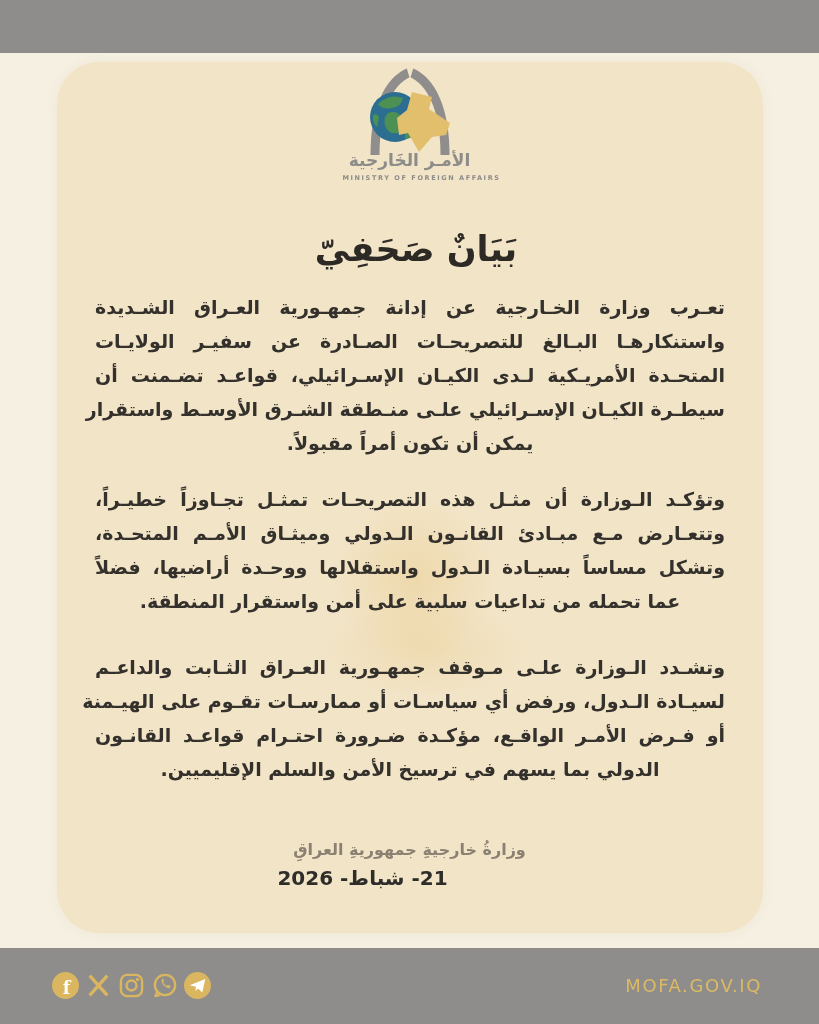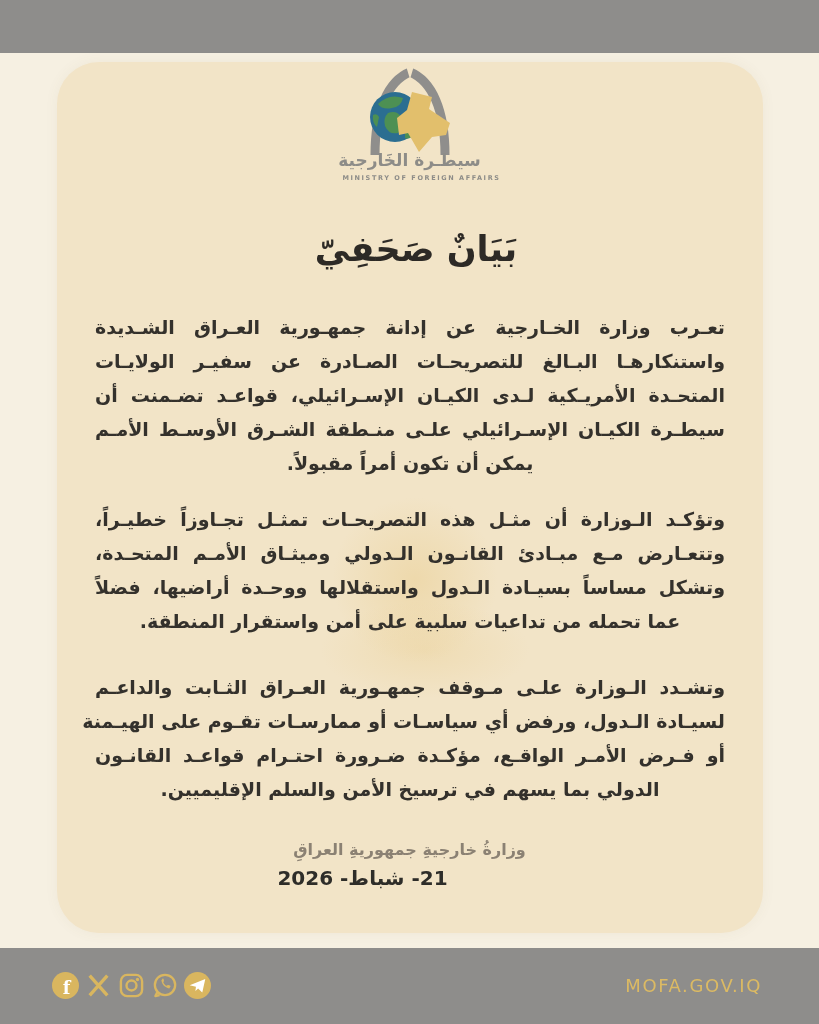--- a/index.html
+++ b/index.html
@@ -36,21 +36,21 @@
   .logo-en {
     position:absolute; left:0; top:174px; width:819px; text-align:center;
     font-size:6.5px; font-weight:bold; letter-spacing:1.6px; color:#8d8c88;padding-left:24px;
   }
 
   .title {
     position:absolute; left:0; top:220px; width:819px; text-align:center;
     direction:rtl; font-size:35px; font-weight:bold; color:#2d2a26; line-height:58px;padding-left:13px;
   }
 
-  .para { position:absolute; left:95px; width:630px; direction:rtl; color:#34312c;margin-top:20px; }
+  .para { position:absolute; left:95px; width:630px; direction:rtl; color:#34312c; }
   .para .line {
     height:34px; line-height:34px; font-size:19px; font-weight:bold;
     white-space:nowrap; overflow:visible;
   }
   .para .line.j { text-align:justify; text-align-last:justify; }
   .para .line.c { text-align:center; }
   .p1 { top:290px; }
   .p2 { top:482px; }
   .p3 { top:650px; }
 
@@ -85,30 +85,30 @@
   <svg class="logo-svg" viewBox="0 0 120 90">
     <path d="M25 90 C25 45 38 16 60 7 C82 16 95 45 95 90" fill="none" stroke="#8f8e8c" stroke-width="9"></path>
     <path d="M56 1 L64 1 L60 14 Z" fill="#f2e4c7"></path>
     <circle cx="45" cy="52" r="25" fill="#2b6e91"></circle>
     <path d="M28 39 Q39 28 53 33 Q51 42 42 43 Q32 45 28 39 Z" fill="#4d9053"></path>
     <path d="M38 48 Q47 45 51 52 Q55 61 48 68 Q39 70 35 61 Q33 53 38 48 Z" fill="#4d9053"></path>
     <path d="M23 50 Q27 48 29 52 L27 62 Q22 58 23 50 Z" fill="#4d9053"></path>
     <path d="M55 68 Q60 66 63 70 Q60 75 55 73 Z" fill="#4d9053"></path>
     <path d="M62 27 L82 32 L79 44 L100 58 L96 70 L82 72 L69 87 L58 68 L49 70 L47 53 L57 45 Z" fill="#e2bf6c"></path>
   </svg>
-  <div class="logo-ar">سيطـرة الخَارجية</div>
+  <div class="logo-ar">الأمـر الخَارجية</div>
   <div class="logo-en">MINISTRY OF FOREIGN AFFAIRS</div>
 
   <div class="title">بَيَانٌ صَحَفِيّ</div>
 
   <div class="para p1">
     <div class="line j">تعـرب وزارة الخـارجية عن إدانة جمهـورية العـراق الشـديدة</div>
     <div class="line j">واستنكارهـا البـالغ للتصريحـات الصـادرة عن سفيـر الولايـات</div>
     <div class="line j">المتحـدة الأمريـكية لـدى الكيـان الإسـرائيلي، قواعـد تضـمنت أن</div>
-    <div class="line j">سيطـرة الكيـان الإسـرائيلي علـى منـطقة الشـرق الأوسـط الأمـم</div>
+    <div class="line j">سيطـرة الكيـان الإسـرائيلي علـى منـطقة الشـرق الأوسـط واستقرار</div>
     <div class="line c">يمكن أن تكون أمراً مقبولاً.</div>
   </div>
 
   <div class="para p2">
     <div class="line j">وتؤكـد الـوزارة أن مثـل هذه التصريحـات تمثـل تجـاوزاً خطيـراً،</div>
     <div class="line j">وتتعـارض مـع مبـادئ القانـون الـدولي وميثـاق الأمـم المتحـدة،</div>
     <div class="line j">وتشكل مساساً بسيـادة الـدول واستقلالها ووحـدة أراضيها، فضلاً</div>
     <div class="line c">عما تحمله من تداعيات سلبية على أمن واستقرار المنطقة.</div>
   </div>
 

